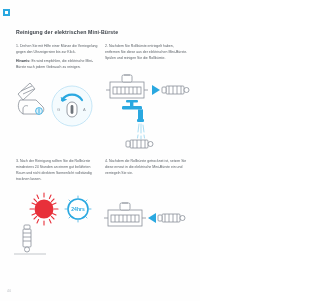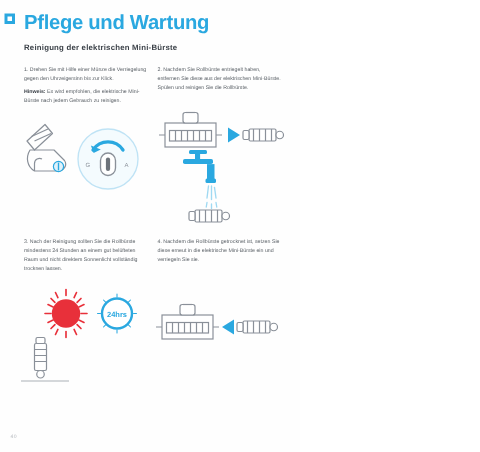--- a/index.html
+++ b/index.html
@@ -77,21 +77,20 @@
 </style>
 </head>
 <body>
 
 <div class="page">
 
   <div class="header">
     <div class="badge">
       <div class="badge-mark"></div>
     </div>
-    <div class="title">Pflege und Wartung</div>
     <div class="subtitle">Reinigung der elektrischen Mini-Bürste</div>
   </div>
 
   <div class="col col-left row1">
     <div class="step-text">
       <p>1. Drehen Sie mit Hilfe einer Münze die Verriegelung gegen den Uhrzeigersinn bis zur Klick.</p>
       <p><span class="note-lead">Hinweis:</span><span> Es wird empfohlen, die elektrische Mini-Bürste nach jedem Gebrauch zu reinigen.</span></p>
     </div>
   </div>
 

